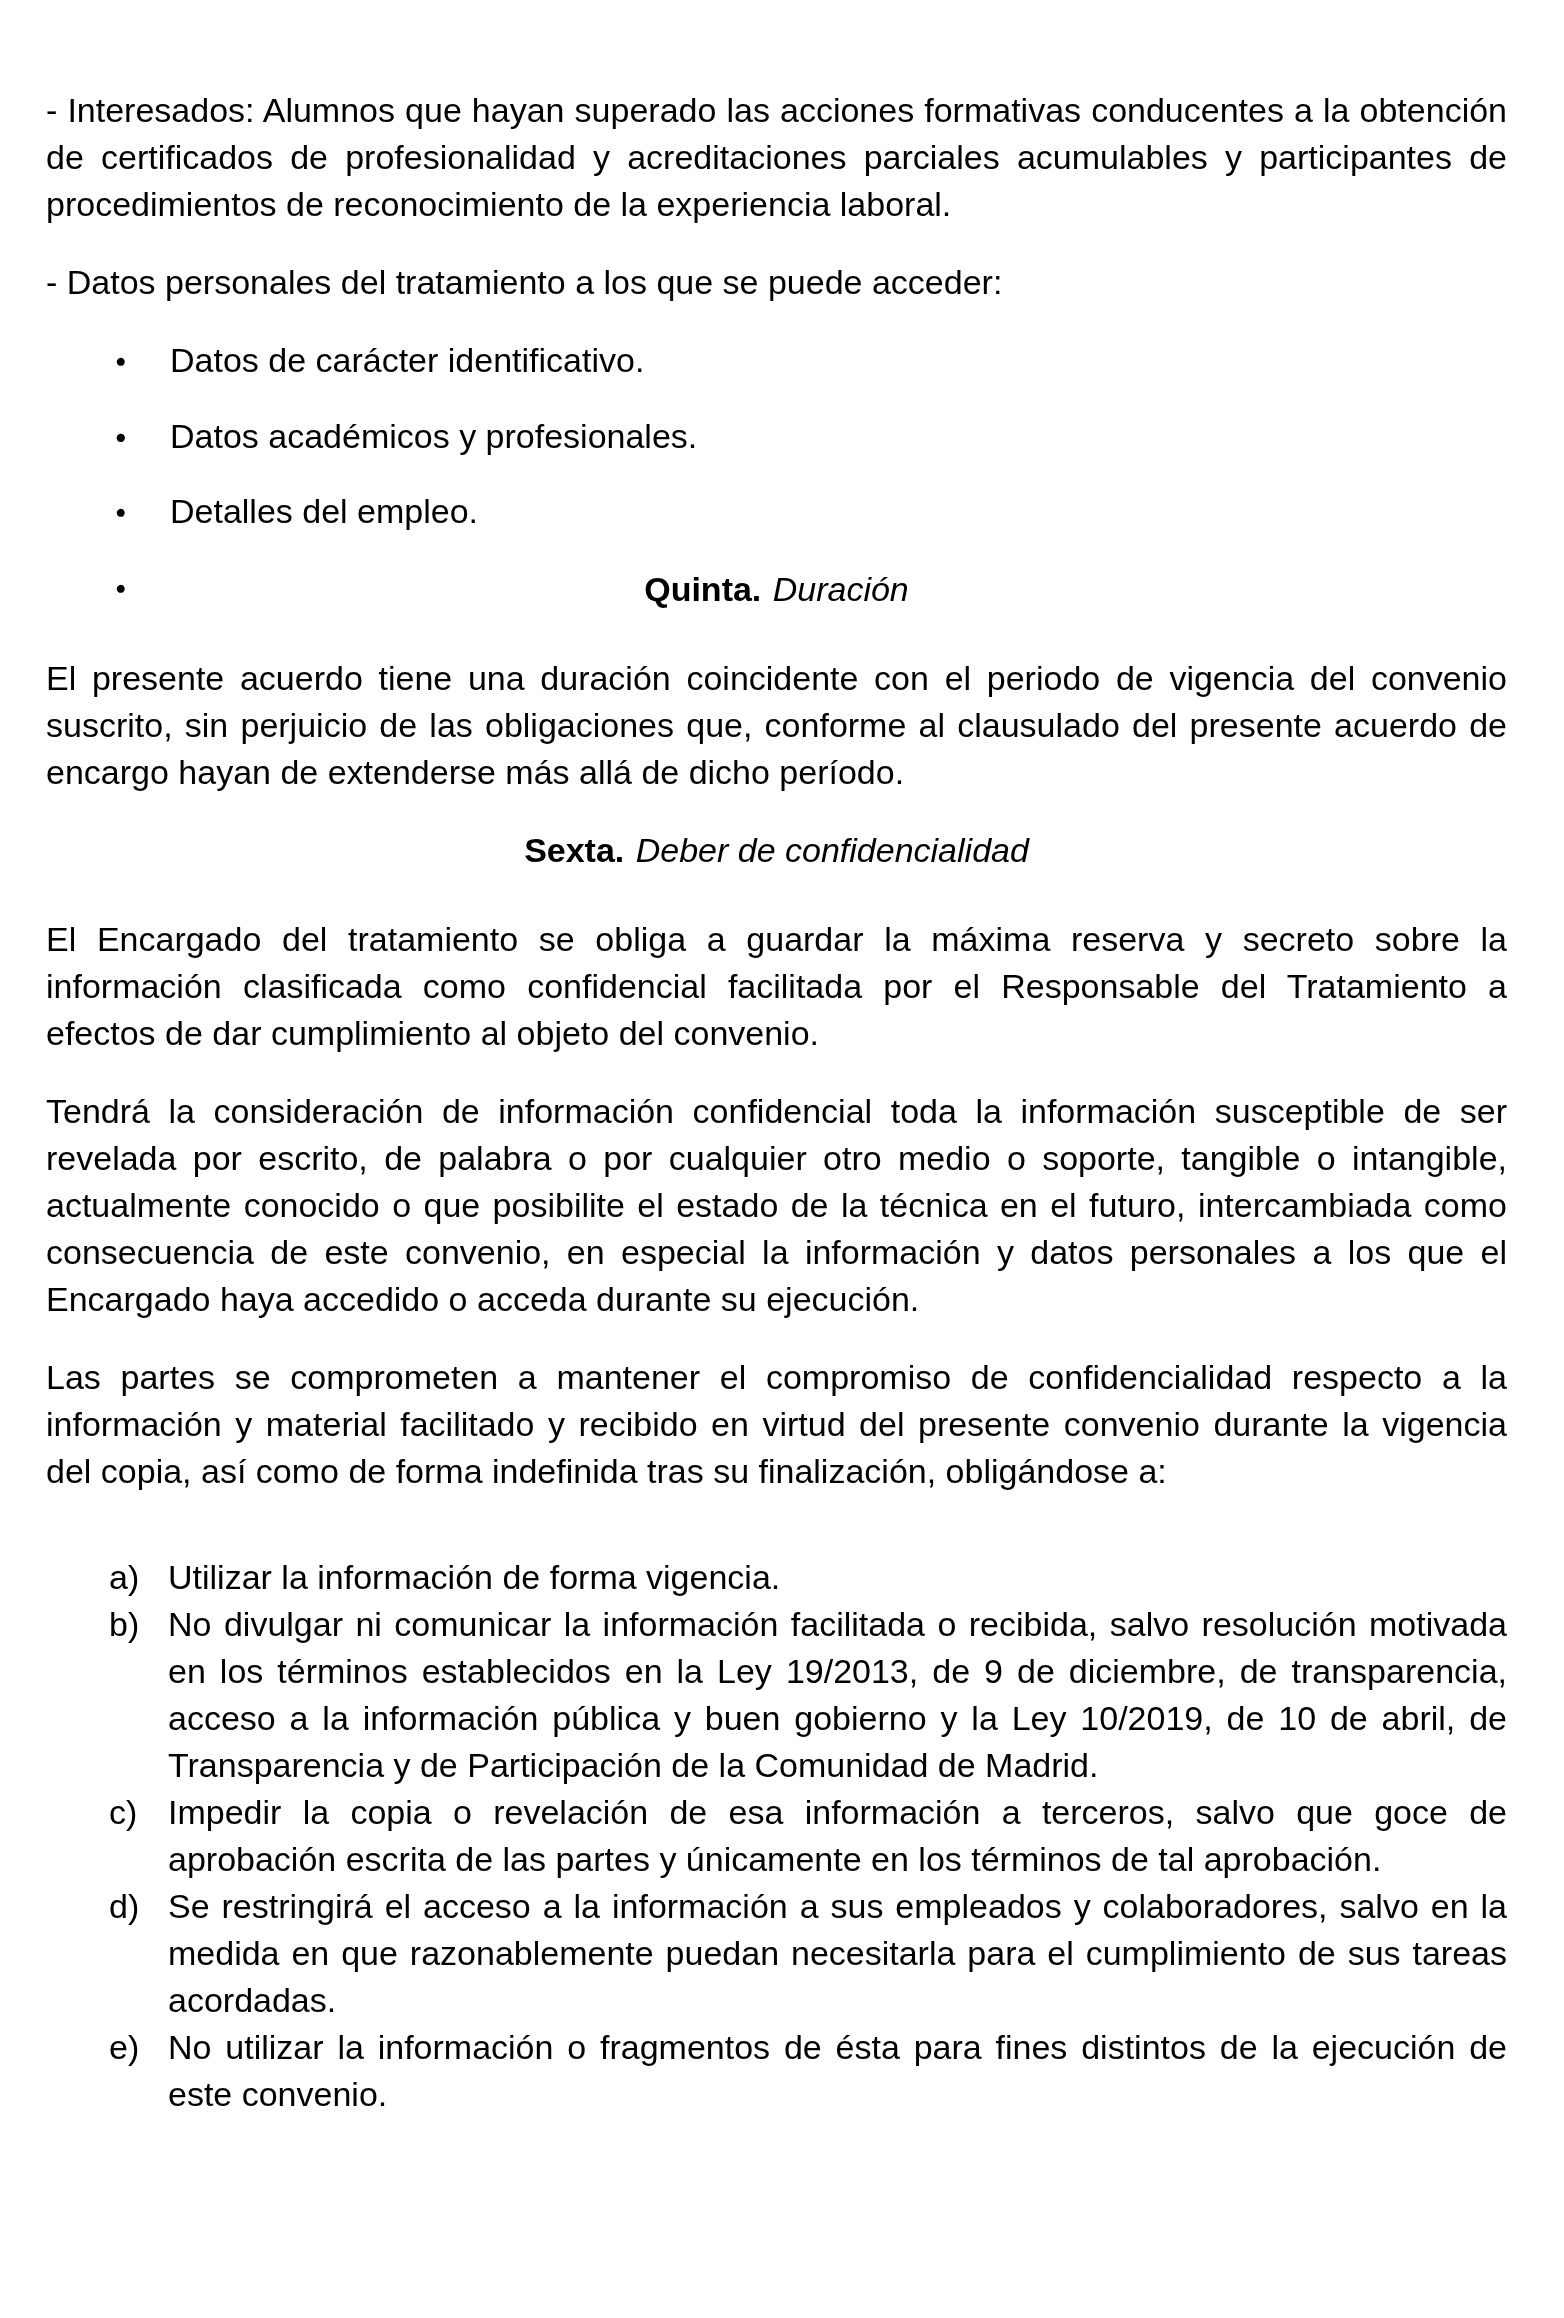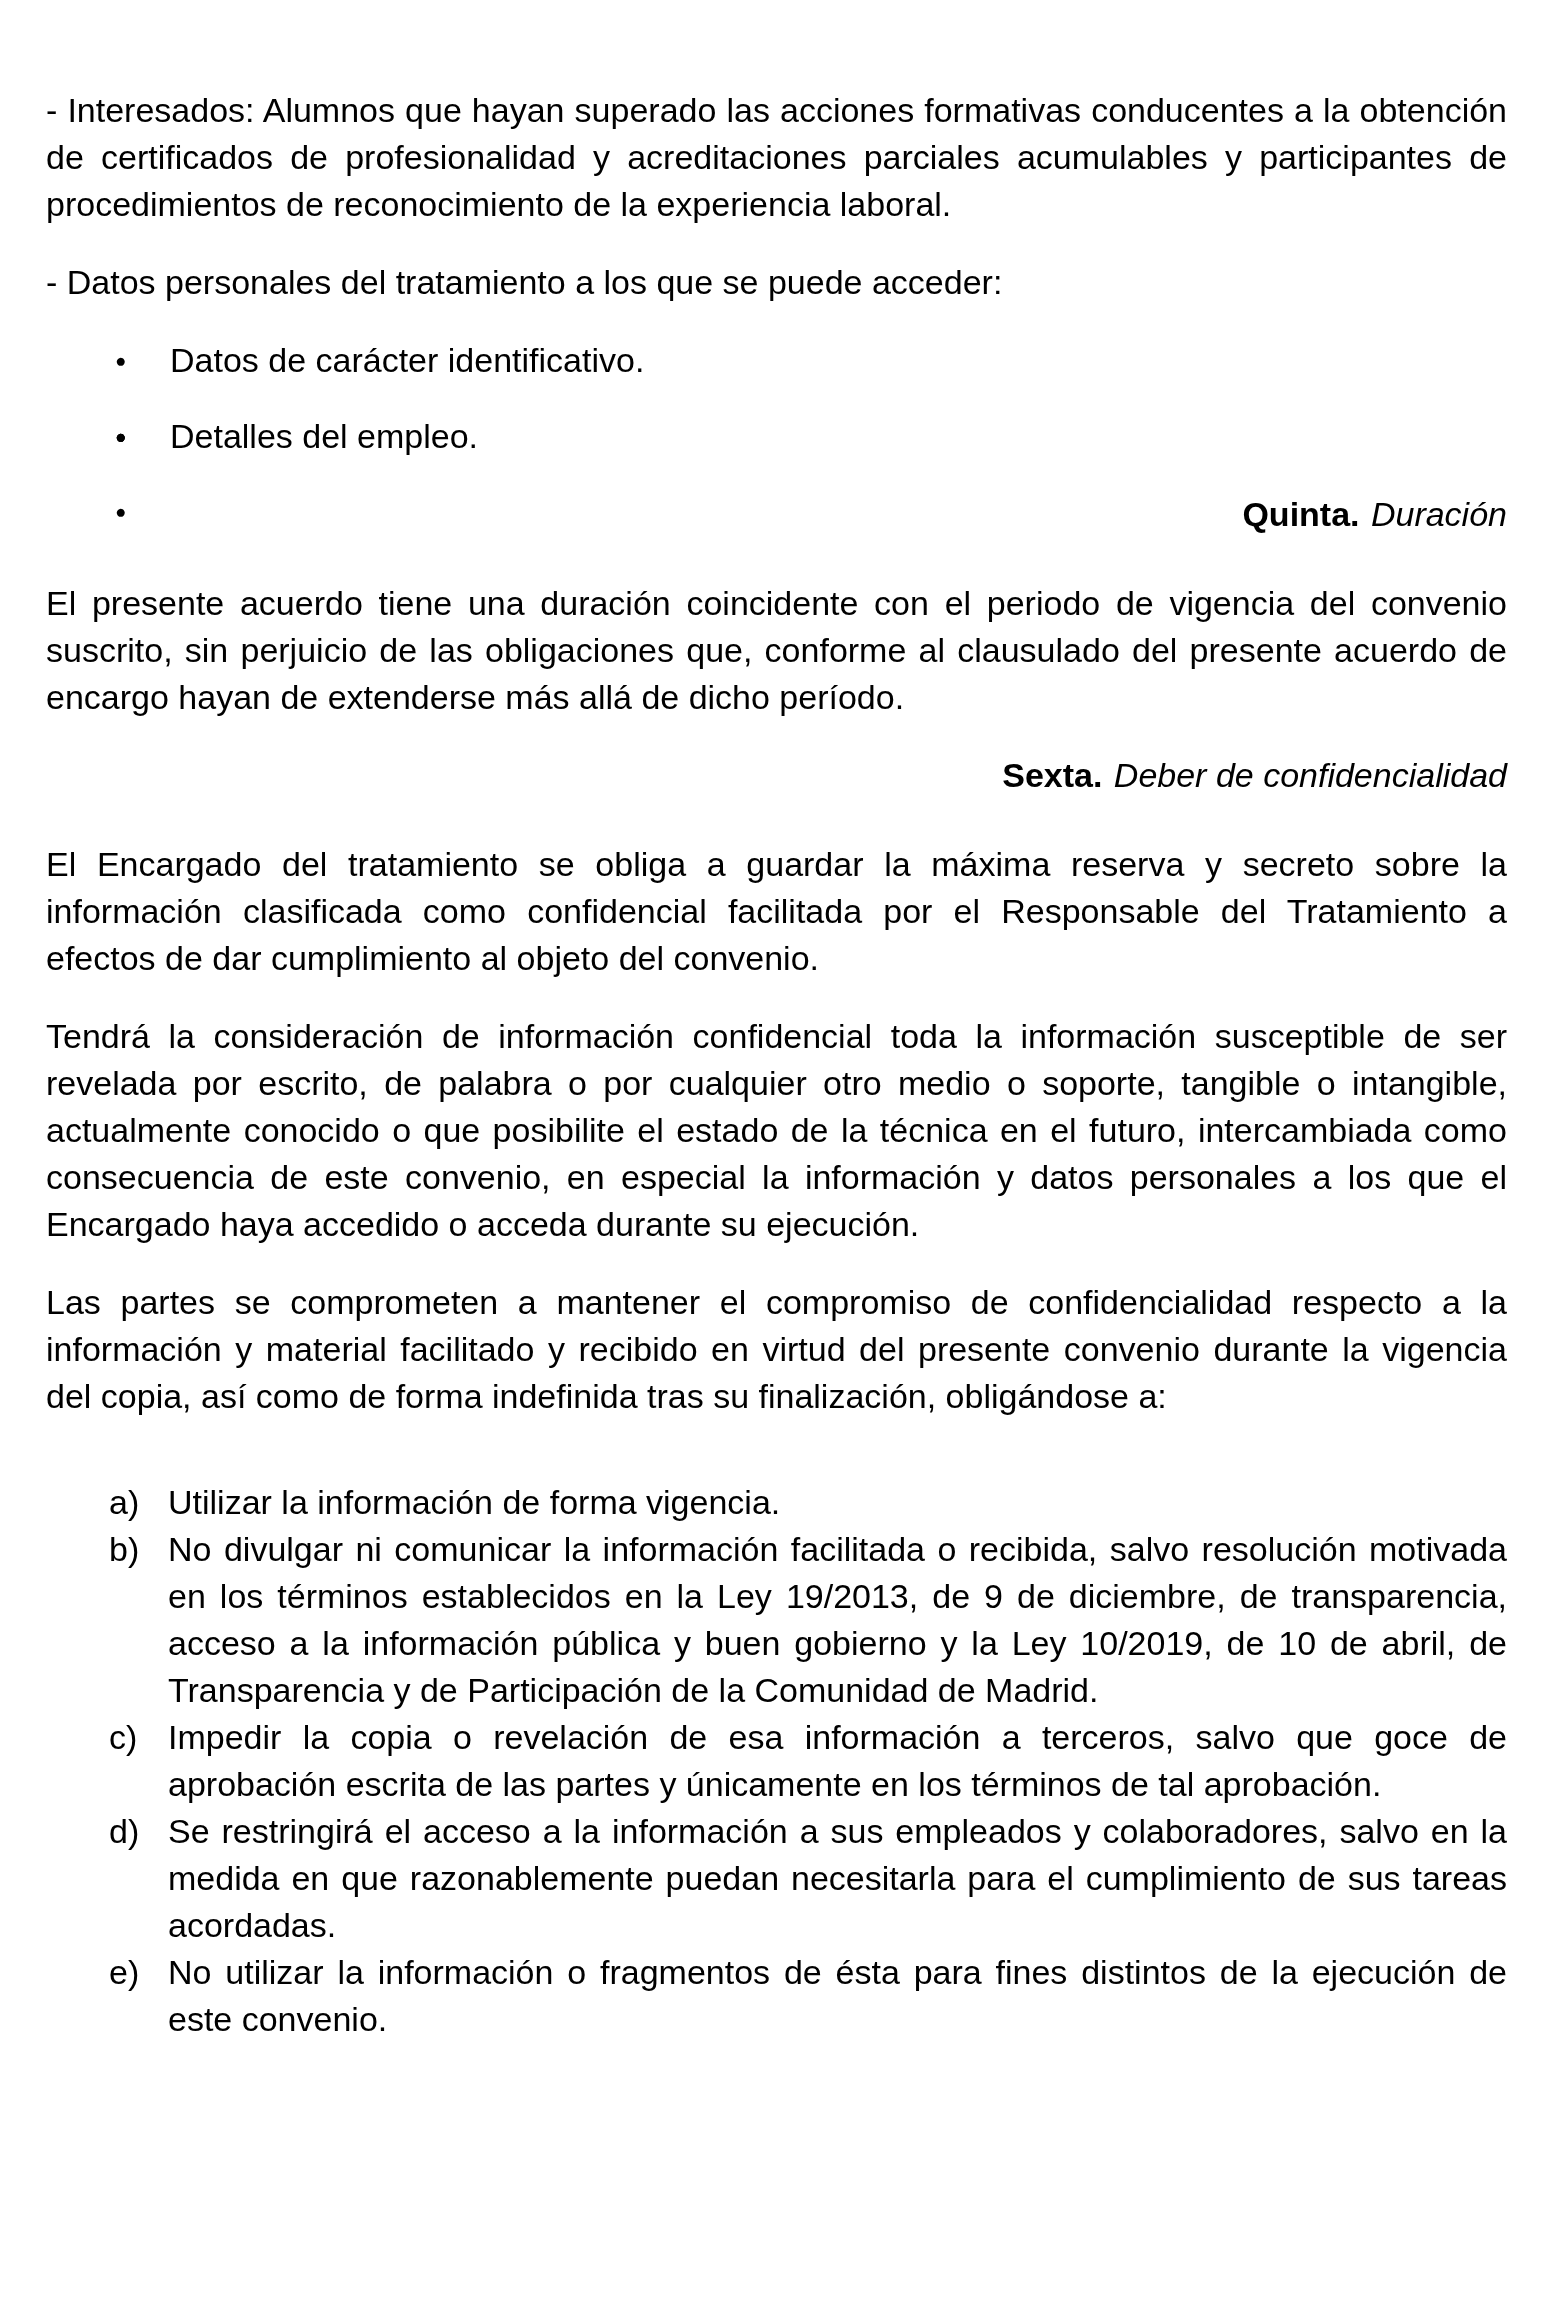--- a/index.html
+++ b/index.html
@@ -37,21 +37,21 @@
     left: 69px;
     top: 0;
     width: 33px;
     height: 47px;
     line-height: 47px;
     font-size: 18.7px;
   }
   
   .heading {
     margin: 0 0 42px 0;
-    text-align: right;
+    text-align: center;
   }
   .heading-label {
     font-weight: bold;
   }
   .heading-title {
     font-style: italic;
     margin-left: 11.4px;
   }
   
   .letter-list {
@@ -81,20 +81,21 @@
 <ul class="bullet-list">
   <li>
     <span class="bullet-marker">●</span>
     <span>Datos de carácter identificativo.</span>
   </li>
   <li>
     <span class="bullet-marker">●</span>
   </li>
   <li>
     <span class="bullet-marker">●</span>
+    <span>Datos académicos y profesionales.</span>
   </li>
   <li>
     <span class="bullet-marker">●</span>
     <span>Detalles del empleo.</span>
   </li>
   <li>
     <span class="bullet-marker">●</span>
   </li>
 </ul>
 

